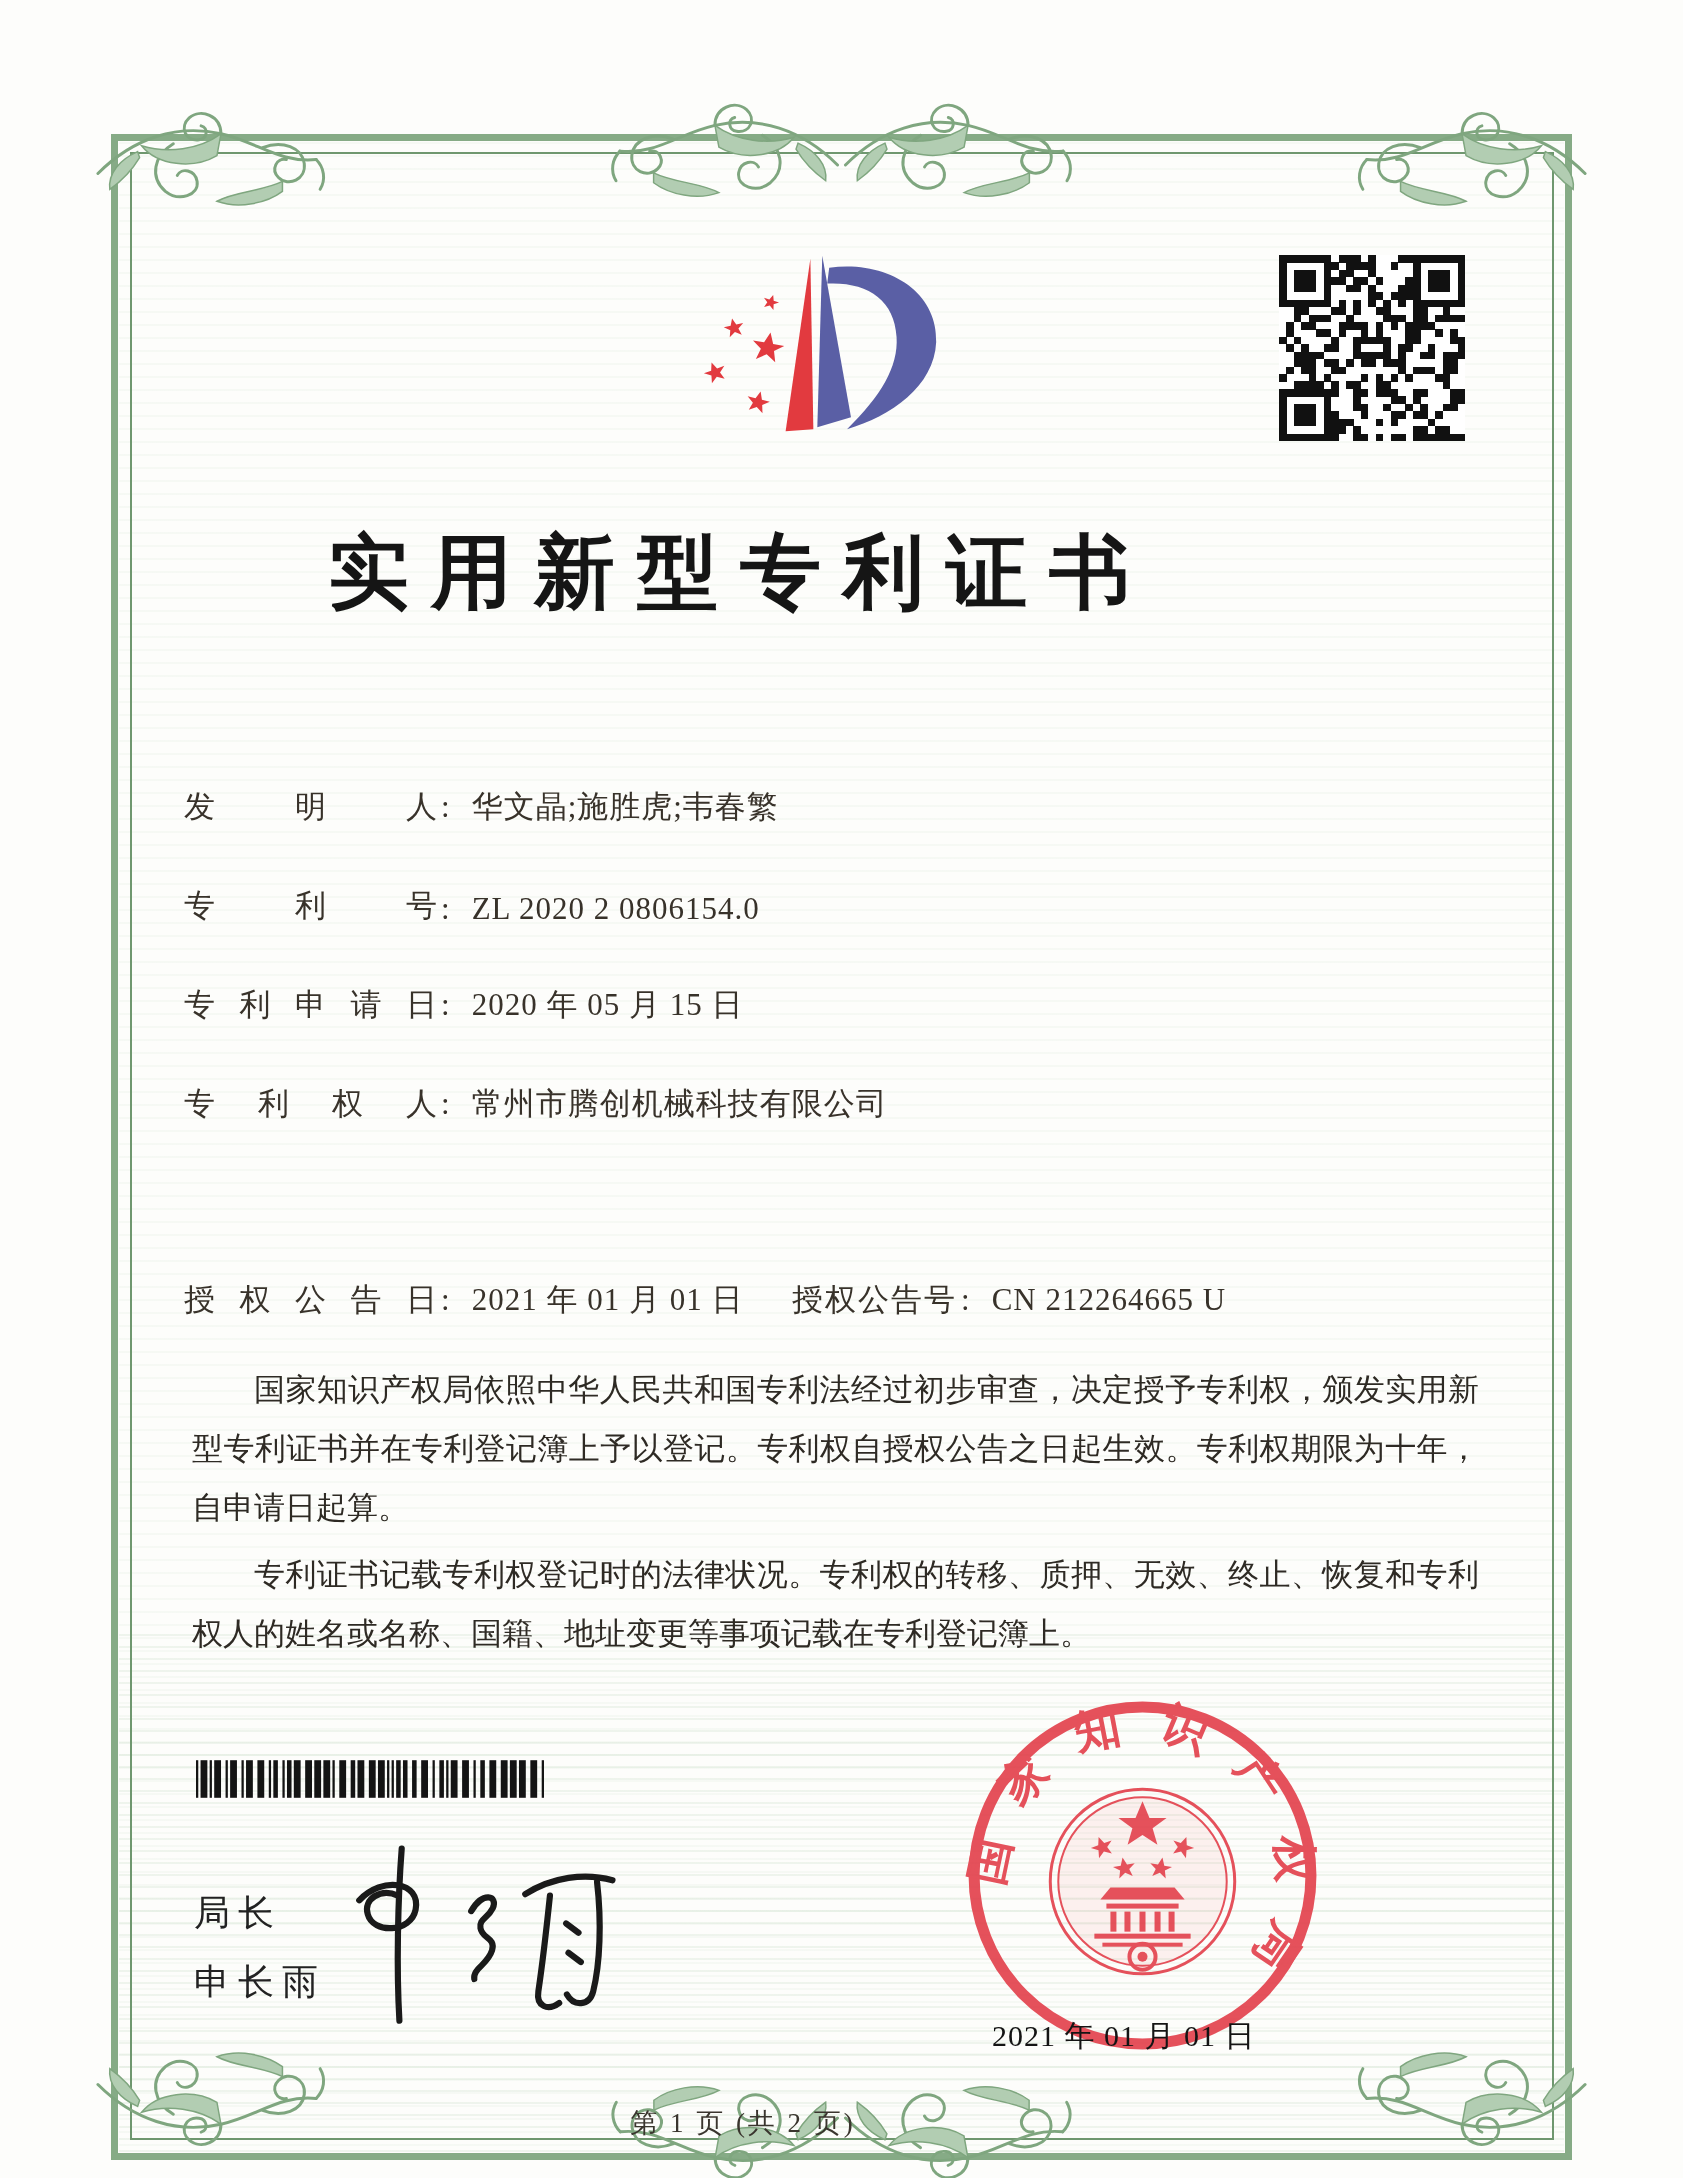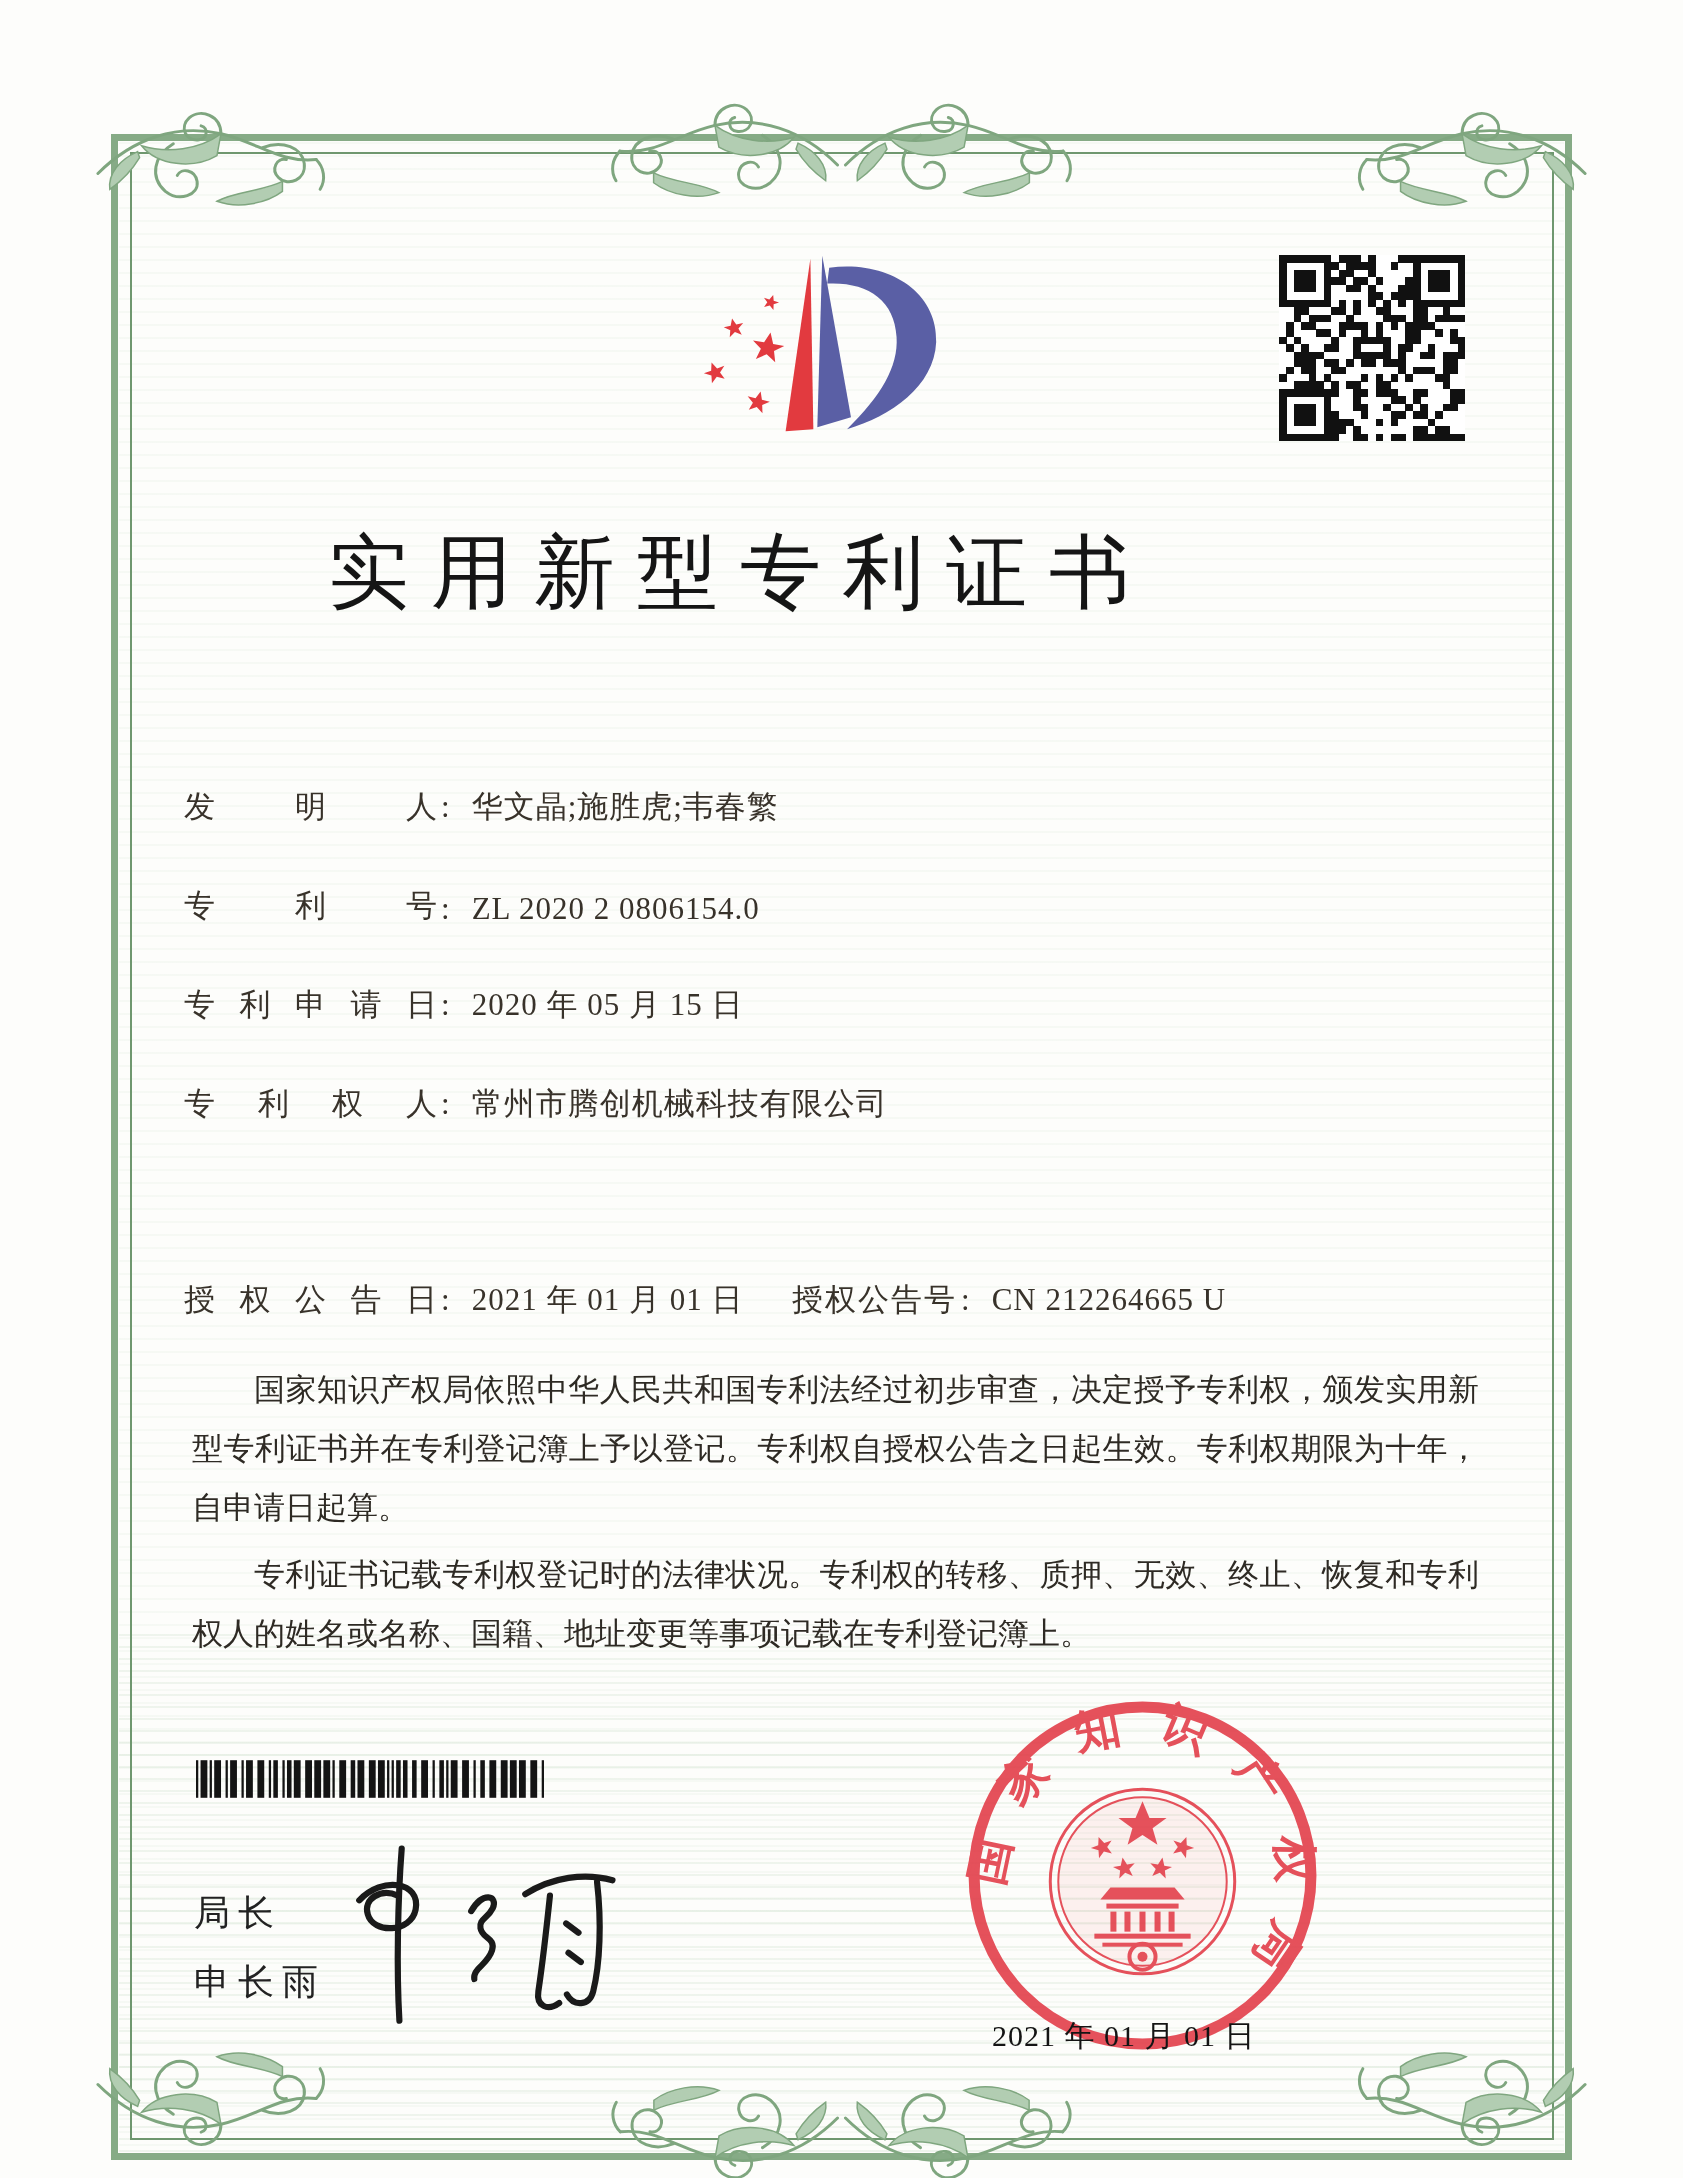--- a/index.html
+++ b/index.html
@@ -11,21 +11,21 @@
   .frame-inner{position:absolute;left:130px;top:152px;width:1424px;height:1988px;
         border:2px solid #6f976f;box-sizing:border-box;}
   .waves{position:absolute;left:119px;top:142px;width:1445px;height:2010px;z-index:0;
         background:repeating-linear-gradient(to bottom,rgba(163,199,163,.08) 0 2px,transparent 2px 13px);}
   .waves2{position:absolute;left:119px;top:1634px;width:1445px;height:518px;z-index:0;
         background:repeating-linear-gradient(to bottom,rgba(150,190,150,.14) 0 2px,transparent 2px 12px);}
   .orn{position:absolute;z-index:2;pointer-events:none;}
   
   .cert-no{position:absolute;left:166px;top:249px;font-size:30px;letter-spacing:6px;z-index:3;color:#39322b;}
   .title{position:absolute;left:0;top:519px;width:1480px;text-align:center;font-size:81px;
-        font-weight:400;letter-spacing:22px;z-index:3;color:#151515;}
+        font-weight:700;letter-spacing:22px;z-index:3;color:#151515;}
   .frow{position:absolute;left:184px;width:1327px;font-size:31px;z-index:3;color:#38322a;white-space:nowrap;}
   .flabel{display:inline-block;width:253px;text-align:justify;text-align-last:justify;vertical-align:bottom;}
   .fcolon{margin:0 22px 0 4px;}
   .fvalue{letter-spacing:1px;}
   .fpair2{position:absolute;left:608px;top:0;text-align:center;}
   .fpair2 .flabel2{letter-spacing:2px;}
   .paras{position:absolute;left:184px;top:1352px;width:1303px;z-index:3;font-size:31px;
         line-height:59px;text-align:justify;color:#2e2a24;}
   .paras p{margin:8px;text-indent:2em;}
   .officer-title{position:absolute;left:194px;top:1889px;font-size:36px;letter-spacing:8px;z-index:3;
@@ -558,15 +558,16 @@
         <rect x="142" y="248" width="96" height="5"></rect>
         <rect x="150" y="257" width="80" height="4"></rect>
       </g>
       <circle cx="190" cy="271" r="13" fill="none" stroke="#e23a46" stroke-width="4"></circle>
       <circle cx="190" cy="271" r="5" fill="#e23a46"></circle>
     </g>
   </svg>
 
   <div class="seal-date">2021 年 01 月 01 日</div>
 
+  <div class="footer">第 1 页 (共 2 页)</div>
 
 </div>
 
 
 </body></html>

